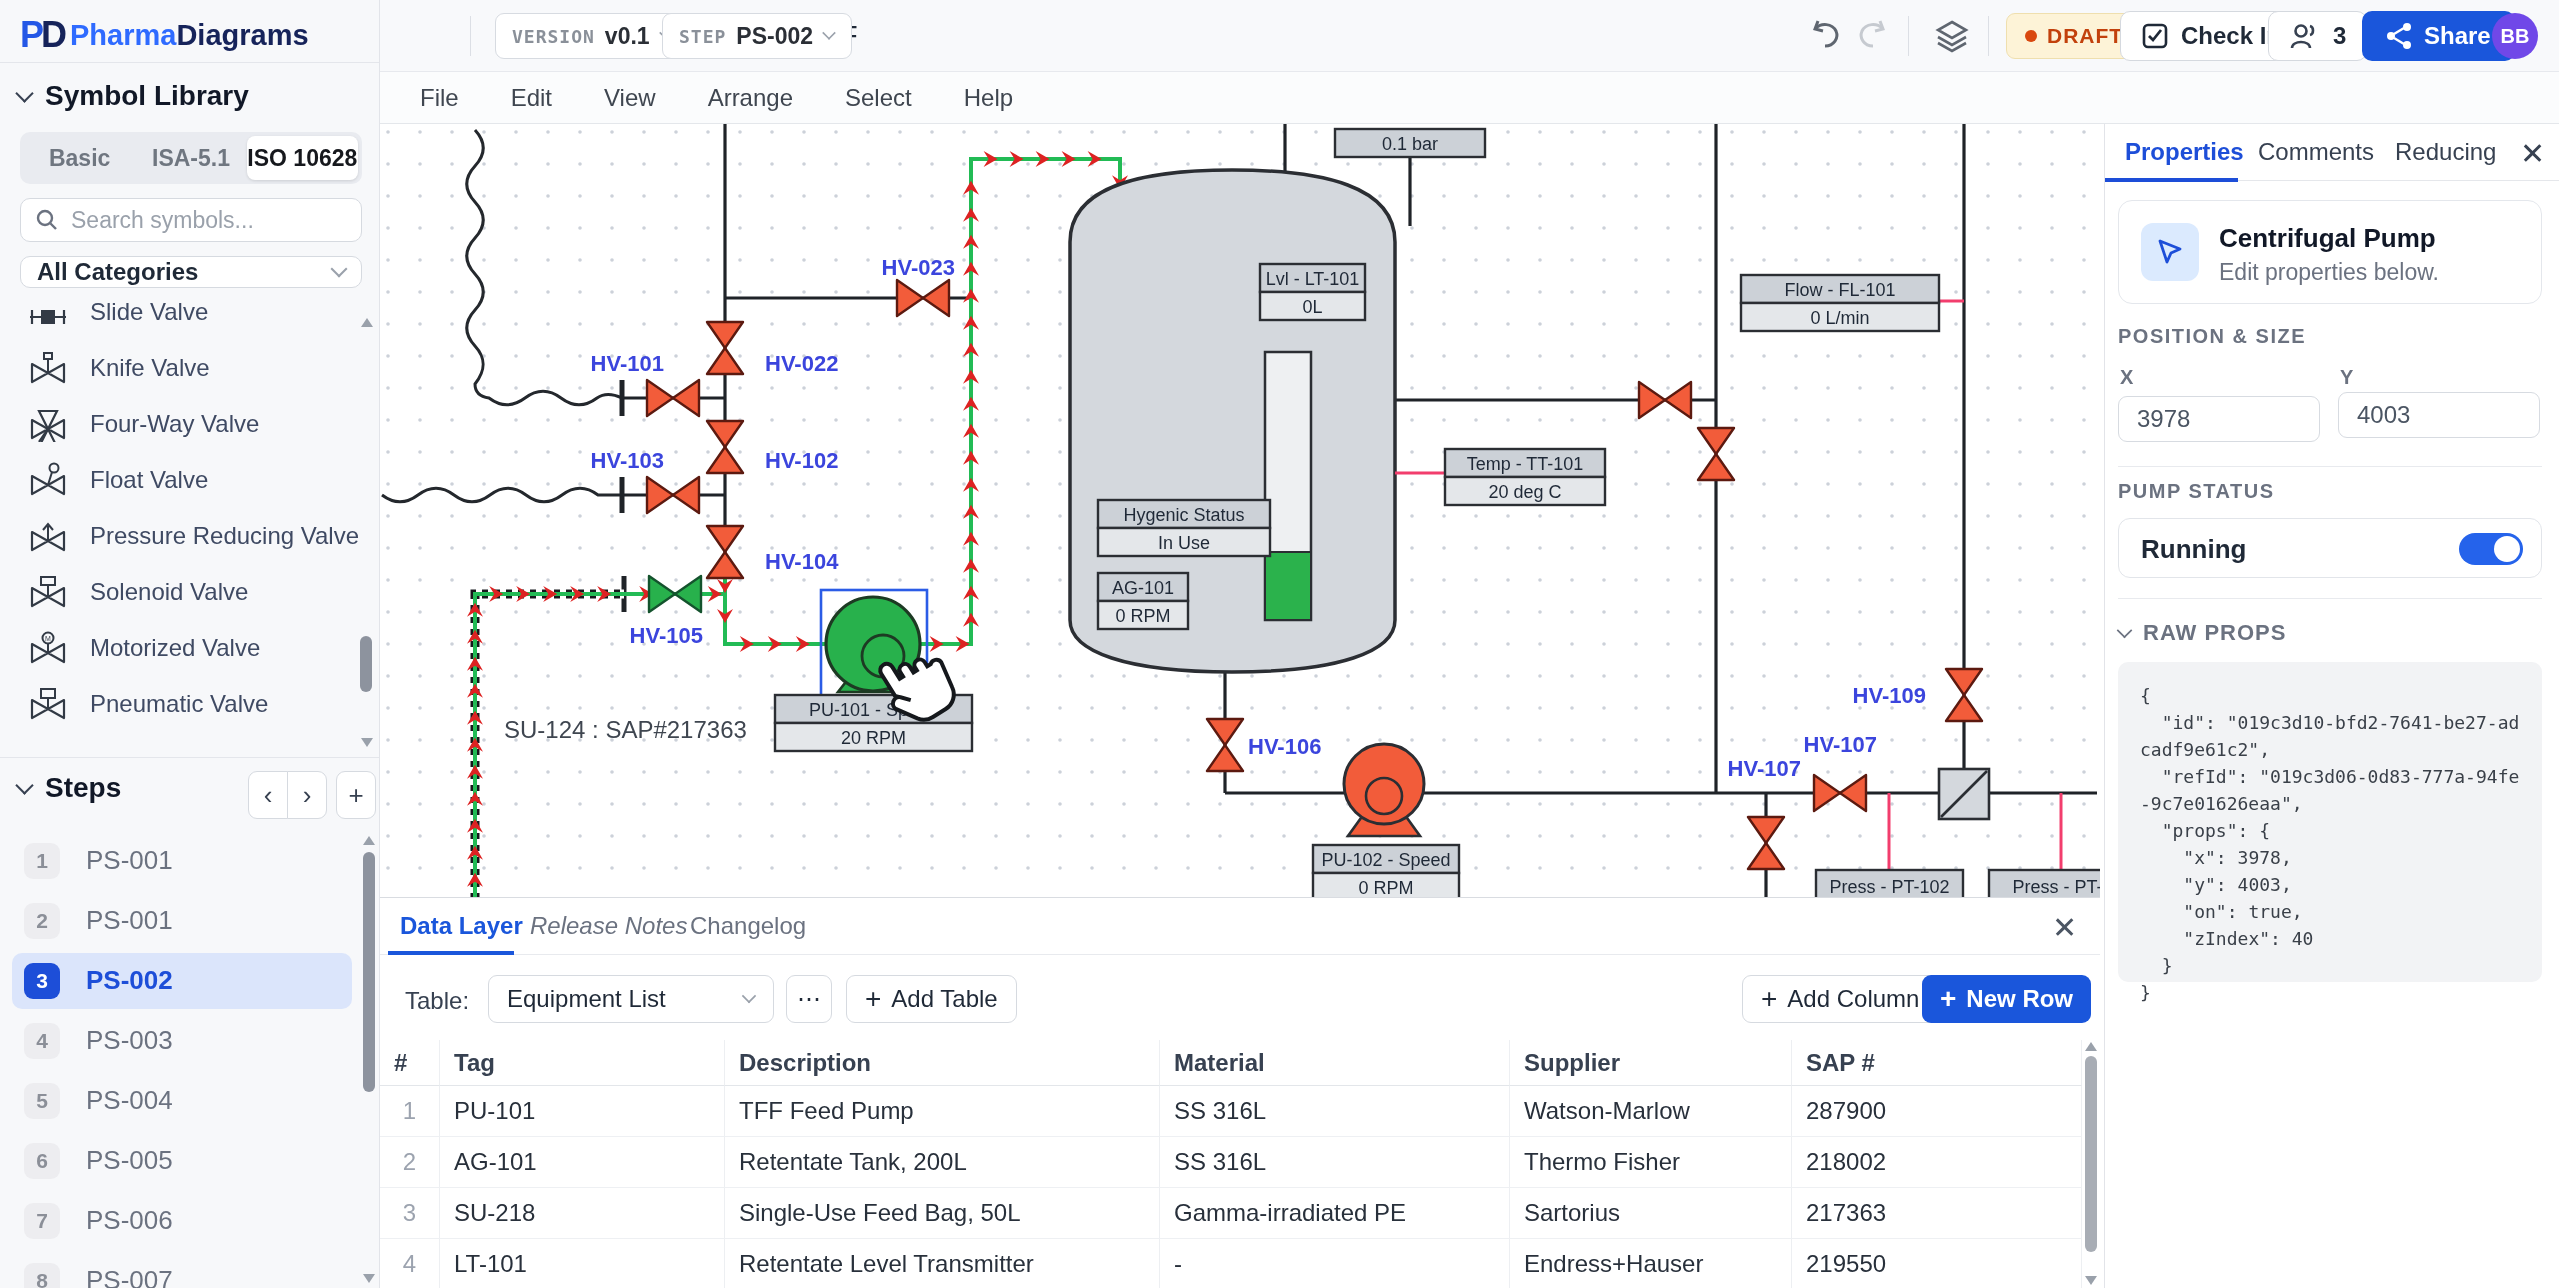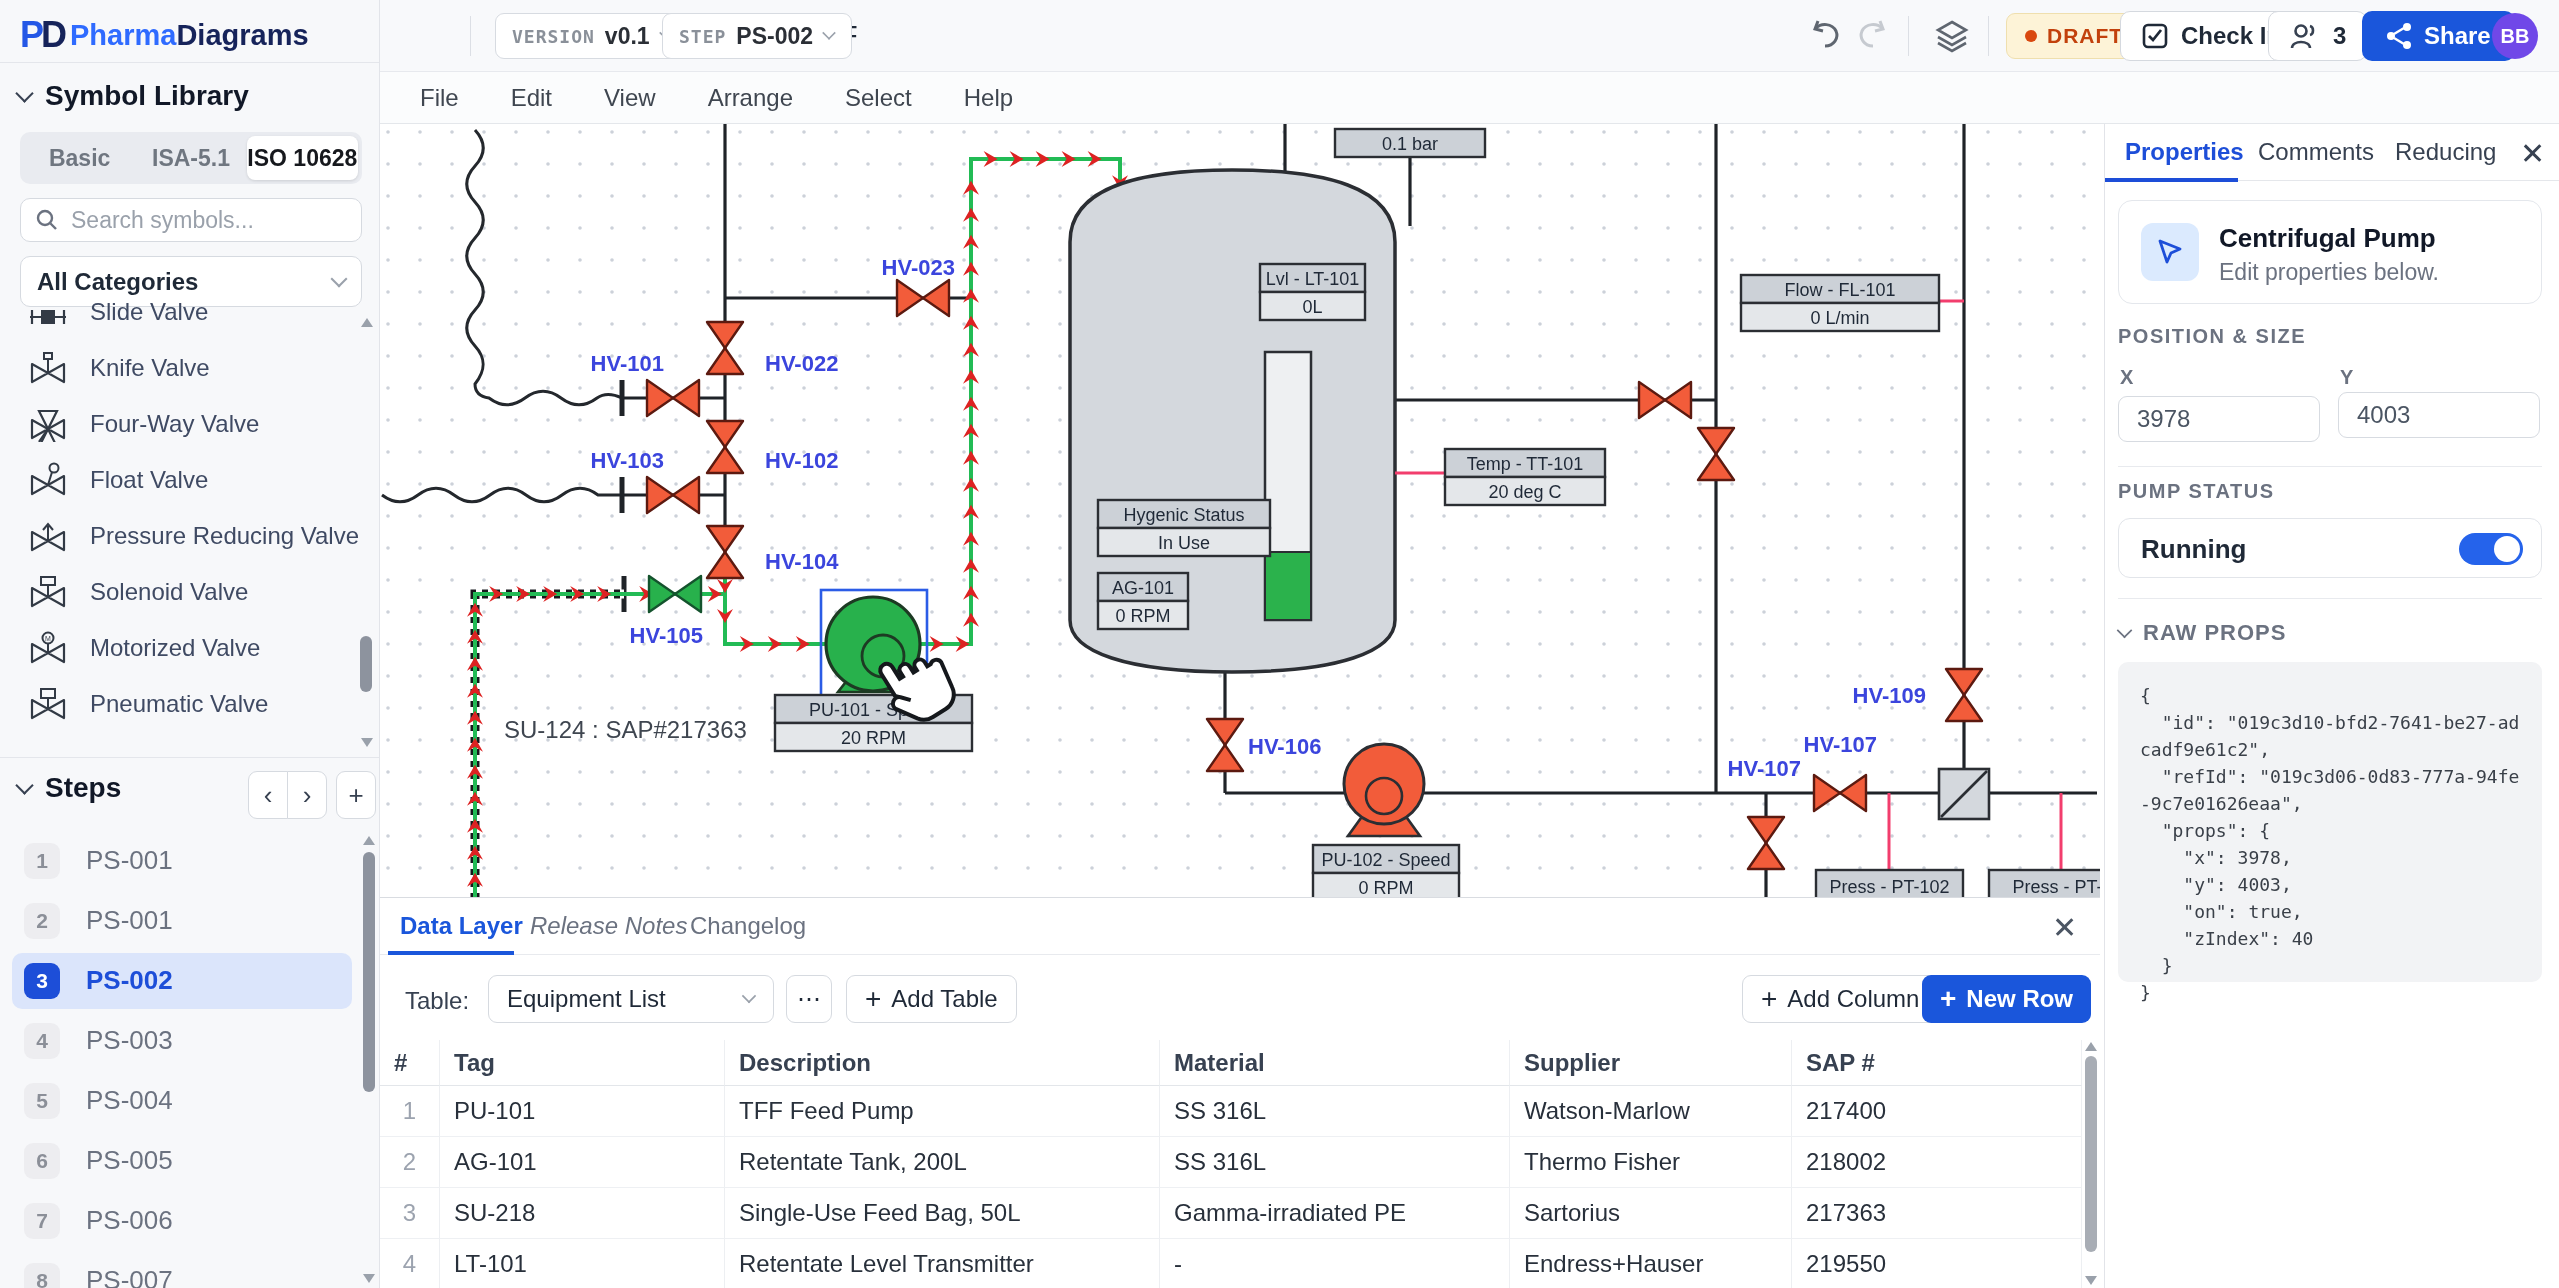--- a/index.html
+++ b/index.html
@@ -37,21 +37,21 @@
   #logo .word .w1 { color:#2f6bff; } #logo .word .w2 { color:#16235a; }
   #sb-div1 { left:0; top:62px; width:380px; height:1px; background:#e4e6eb; }
   #symlib-hdr { left:18px; top:80px; display:flex; align-items:center; gap:14px; }
   #symlib-hdr .t { font-size:28px; font-weight:700; color:#111827; }
   .chev-d { width:13px; height:13px; border-right:2.5px solid #374151; border-bottom:2.5px solid #374151; transform:rotate(45deg); margin-top:-5px; }
   #symtabs { left:20px; top:132px; width:342px; height:52px; background:#e9ebf0; border-radius:10px; display:flex; padding:4px; }
   #symtabs .tab { flex:1; display:flex; align-items:center; justify-content:center; font-size:23px; font-weight:700; color:#6f7680; border-radius:8px; }
   #symtabs .tab.active { background:#fff; color:#16181d; box-shadow:0 1px 3px rgba(0,0,0,.12); }
   #sym-search { left:20px; top:198px; width:342px; height:44px; background:#fff; border:1.5px solid #d6dae0; border-radius:10px; display:flex; align-items:center; gap:12px; padding:0 14px; }
   #sym-search .ph { font-size:23px; color:#9aa1ab; }
-  #sym-cat { left:20px; top:256px; width:342px; height:51px; background:#fff; border:1.5px solid #d6dae0; border-radius:10px; display:flex; align-items:center; justify-content:space-between; padding:0 16px;text-align:center; }
+  #sym-cat { left:20px; top:256px; width:342px; height:32px; background:#fff; border:1.5px solid #d6dae0; border-radius:10px; display:flex; align-items:center; justify-content:space-between; padding:0 16px;text-align:center; }
   #sym-cat .v { font-size:24px; font-weight:700; color:#1f2937; }
   #symlist { left:0; top:300px; width:380px; height:455px; overflow:hidden; }
   .symitem { position:absolute; left:0; width:360px; height:56px; display:flex; align-items:center; gap:22px; padding-left:28px; }
   .symitem .lbl { font-size:24px; color:#3f4a63; }
   #symlist-sb { left:360px; top:318px; width:14px; height:430px; }
   #steps-div { left:0; top:757px; width:380px; height:1px; background:#e4e6eb; }
   #steps-hdr { left:18px; top:772px; display:flex; align-items:center; gap:14px; }
   #steps-hdr .t { font-size:28px; font-weight:700; color:#111827; }
   .stepbtn { position:absolute; top:771px; height:48px; background:#fff; border:1.5px solid #d6dae0; display:flex; align-items:center; justify-content:center; font-size:26px; color:#374151; }
   #steplist { left:0; top:828px; width:380px; height:460px; overflow:hidden; }
@@ -633,21 +633,21 @@
       <div class="th" style="left: 60px; top: 0px; width: 285px;">Tag</div>
       <div class="th" style="left: 345px; top: 0px; width: 435px;">Description</div>
       <div class="th" style="left: 780px; top: 0px; width: 350px;">Material</div>
       <div class="th" style="left: 1130px; top: 0px; width: 282px;">Supplier</div>
       <div class="th" style="left: 1412px; top: 0px; width: 290px;">SAP #</div>
       <div class="td num" style="left: 0px; top: 46px; width: 60px;">1</div>
       <div class="td" style="left: 60px; top: 46px; width: 285px;">PU-101</div>
       <div class="td" style="left: 345px; top: 46px; width: 435px;">TFF Feed Pump</div>
       <div class="td" style="left: 780px; top: 46px; width: 350px;">SS 316L</div>
       <div class="td" style="left: 1130px; top: 46px; width: 282px;">Watson-Marlow</div>
-      <div class="td" style="left: 1412px; top: 46px; width: 290px;">217400</div>
+      <div class="td" style="left: 1412px; top: 46px; width: 290px;">287900</div>
       <div class="td num" style="left: 0px; top: 97px; width: 60px;">2</div>
       <div class="td" style="left: 60px; top: 97px; width: 285px;">AG-101</div>
       <div class="td" style="left: 345px; top: 97px; width: 435px;">Retentate Tank, 200L</div>
       <div class="td" style="left: 780px; top: 97px; width: 350px;">SS 316L</div>
       <div class="td" style="left: 1130px; top: 97px; width: 282px;">Thermo Fisher</div>
       <div class="td" style="left: 1412px; top: 97px; width: 290px;">218002</div>
       <div class="td num" style="left: 0px; top: 148px; width: 60px;">3</div>
       <div class="td" style="left: 60px; top: 148px; width: 285px;">SU-218</div>
       <div class="td" style="left: 345px; top: 148px; width: 435px;">Single-Use Feed Bag, 50L</div>
       <div class="td" style="left: 780px; top: 148px; width: 350px;">Gamma-irradiated PE</div>

